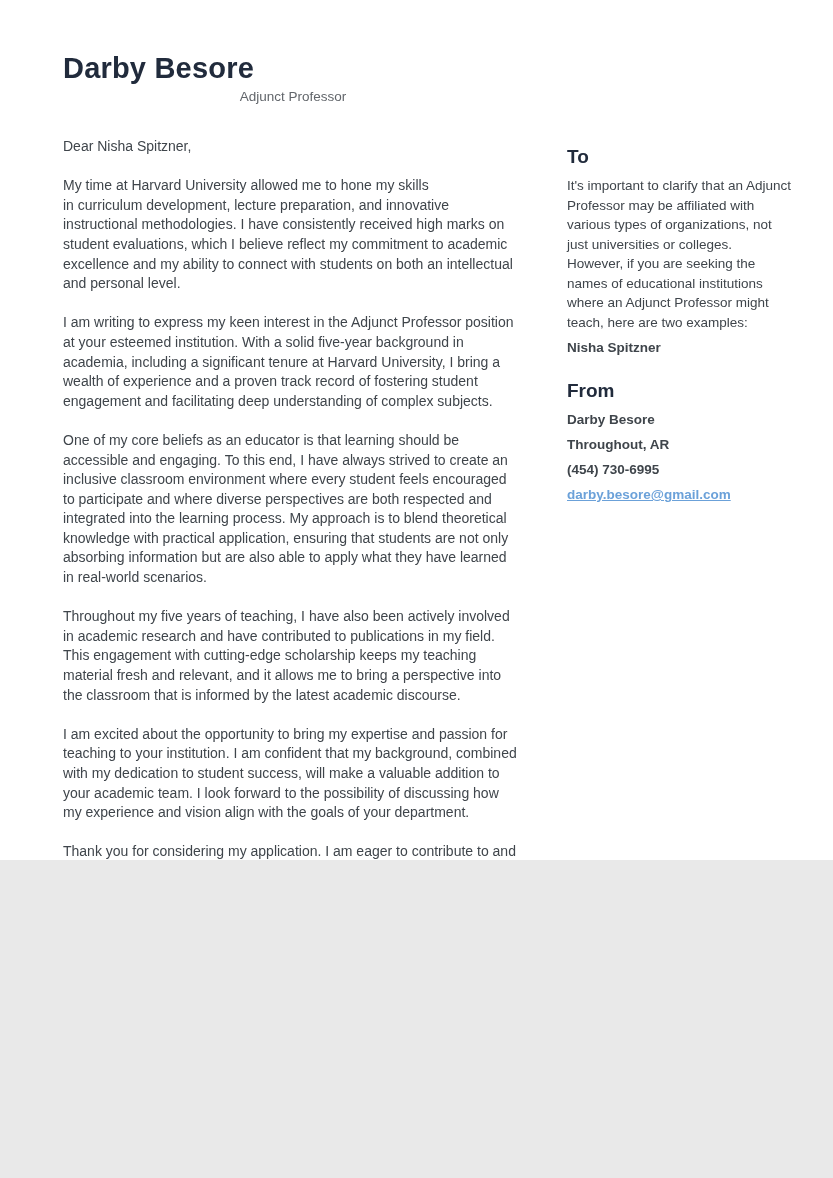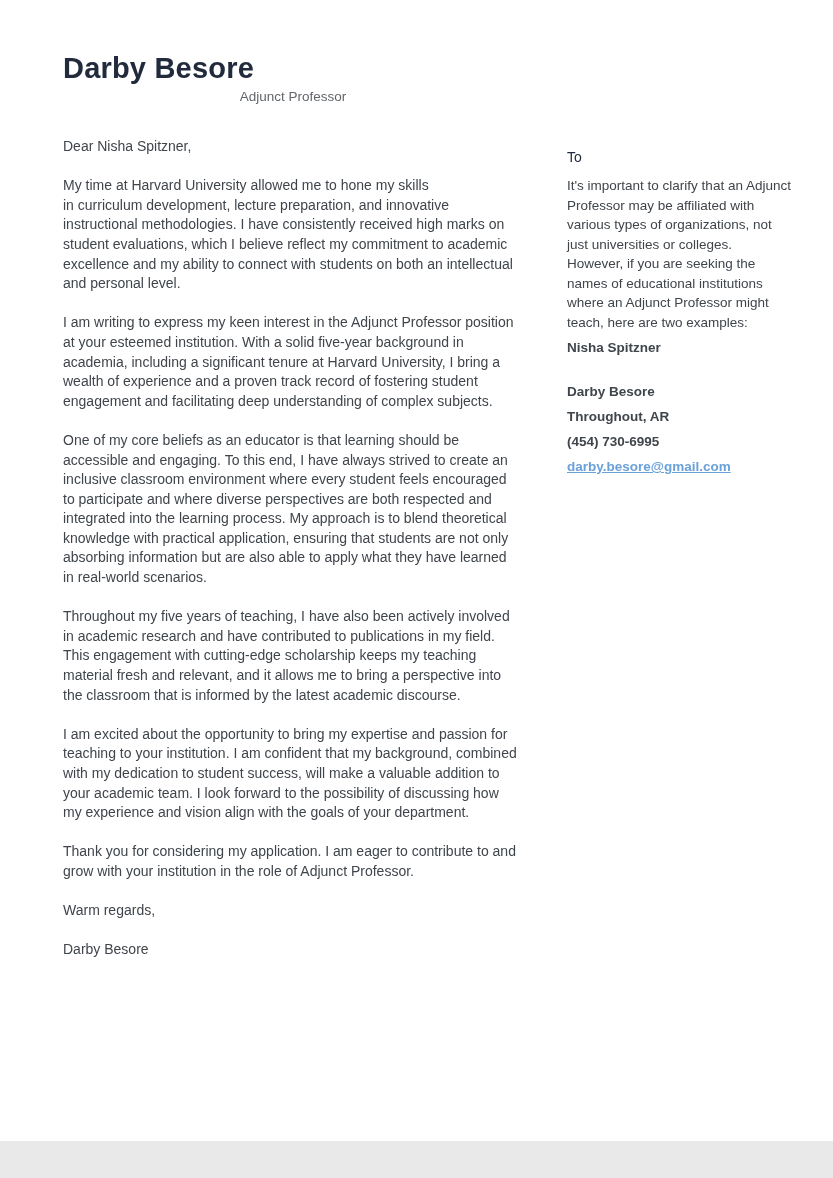--- a/index.html
+++ b/index.html
@@ -1,20 +1,20 @@
 <!DOCTYPE html>
 <html><head>
 <meta charset="utf-8">
 <style>
   * { margin: 0; padding: 0; box-sizing: border-box; }
   html, body { background: #e9e9e9; }
   .page {
     position: relative;
     width: 833px;
-    height: 1141px;
+    height: 860px;
     background: #ffffff;
     font-family: "Liberation Sans", sans-serif;
     overflow: hidden;
   }
   .doc-header {
     position: absolute;
     left: 63px;
     top: 51px;
     width: 460px;
   }
@@ -49,22 +49,22 @@
   .sidebar {
     position: absolute;
     left: 567px;
     top: 148px;
     width: 225px;
     font-size: 13.5px;
     line-height: 19.5px;
     color: #3f454b;
   }
   .section-heading {
-    font-size: 14px;
-    font-weight: 400;
+    font-size: 19px;
+    font-weight: 700;
     color: #212b3c;
     line-height: 18px;
     margin-bottom: 10px;
   }
   .sidebar .note { margin-bottom: 6px; }
   .recipient-name { margin-bottom: 0; }
   .from-section { margin-top: 25px; }
   .from-line { margin-bottom: 6px; line-height: 19px; font-weight: bold; }
   .email-link {
     color: #6ba1d9;
@@ -95,20 +95,21 @@
     <p>Darby Besore</p>
   </div>
 
   <div class="sidebar">
     <div class="to-section">
       <div class="section-heading">To</div>
       <div class="note">It's important to clarify that an Adjunct Professor may be affiliated with various types of organizations, not just universities or colleges. However, if you are seeking the names of educational institutions where an Adjunct Professor might teach, here are two examples:</div>
       <div class="from-line recipient-name">Nisha Spitzner</div>
     </div>
     <div class="from-section">
+      <div class="section-heading">From</div>
       <div class="from-line">Darby Besore</div>
       <div class="from-line">Throughout, AR</div>
       <div class="from-line">(454) 730-6995</div>
       <div class="from-line"><a class="email-link">darby.besore@gmail.com</a></div>
     </div>
   </div>
 
 </div>
 
 </body></html>

